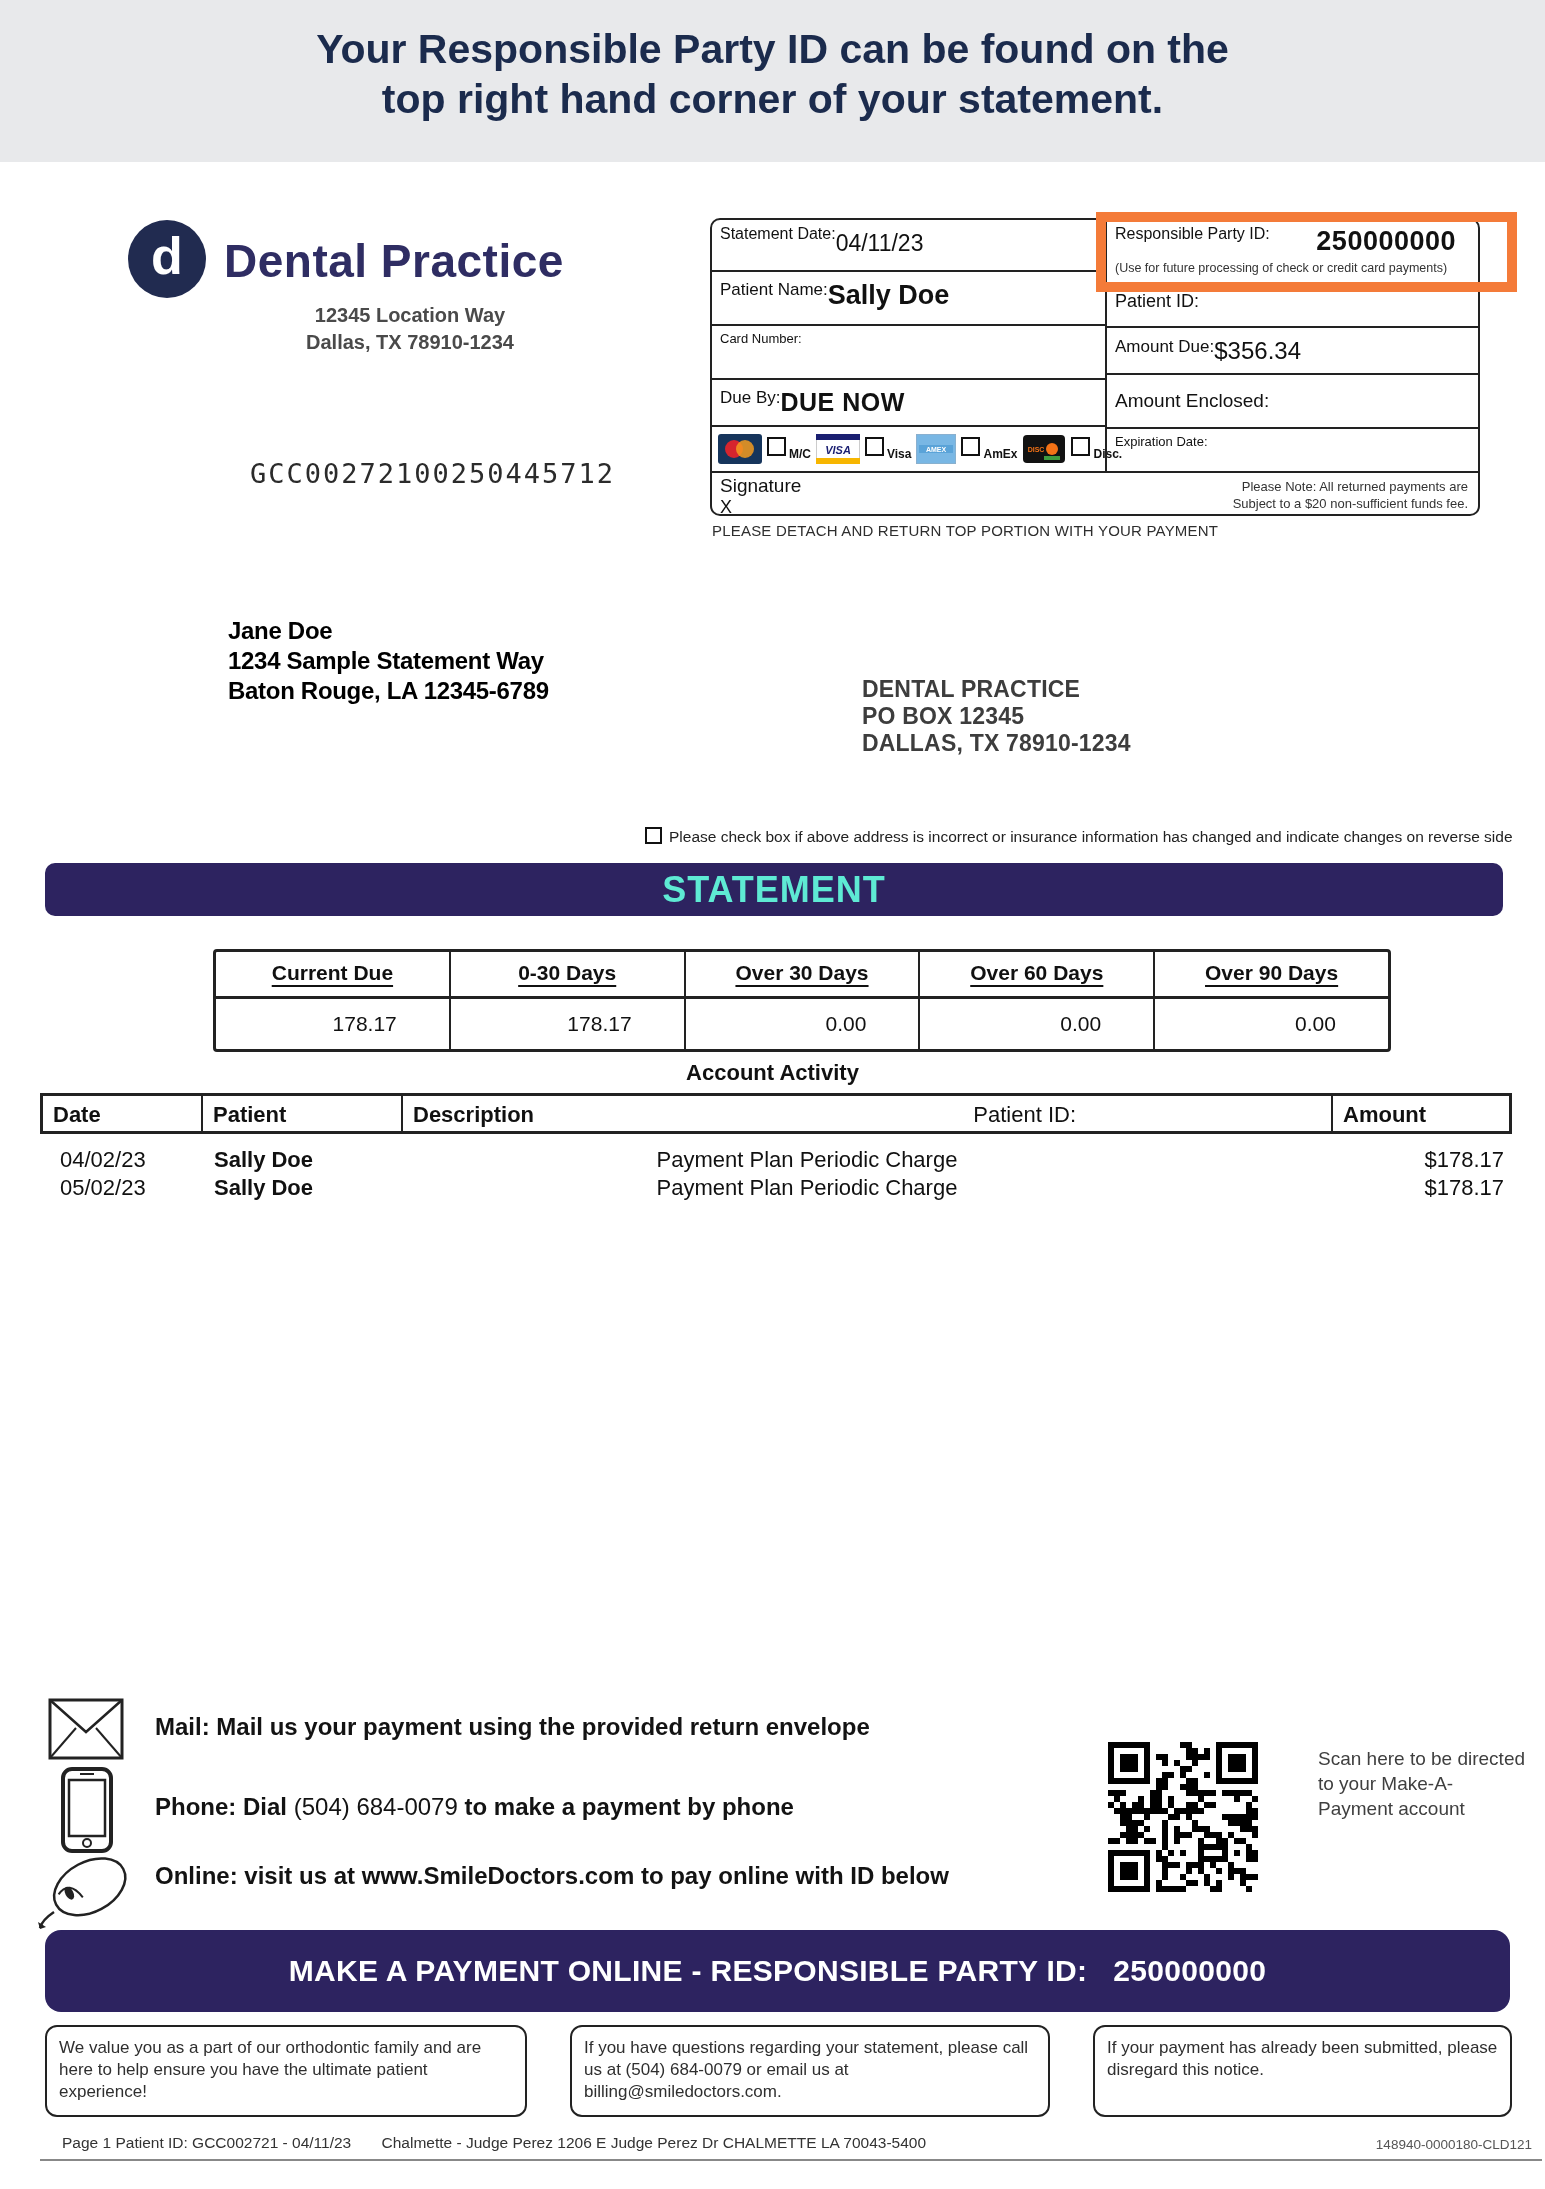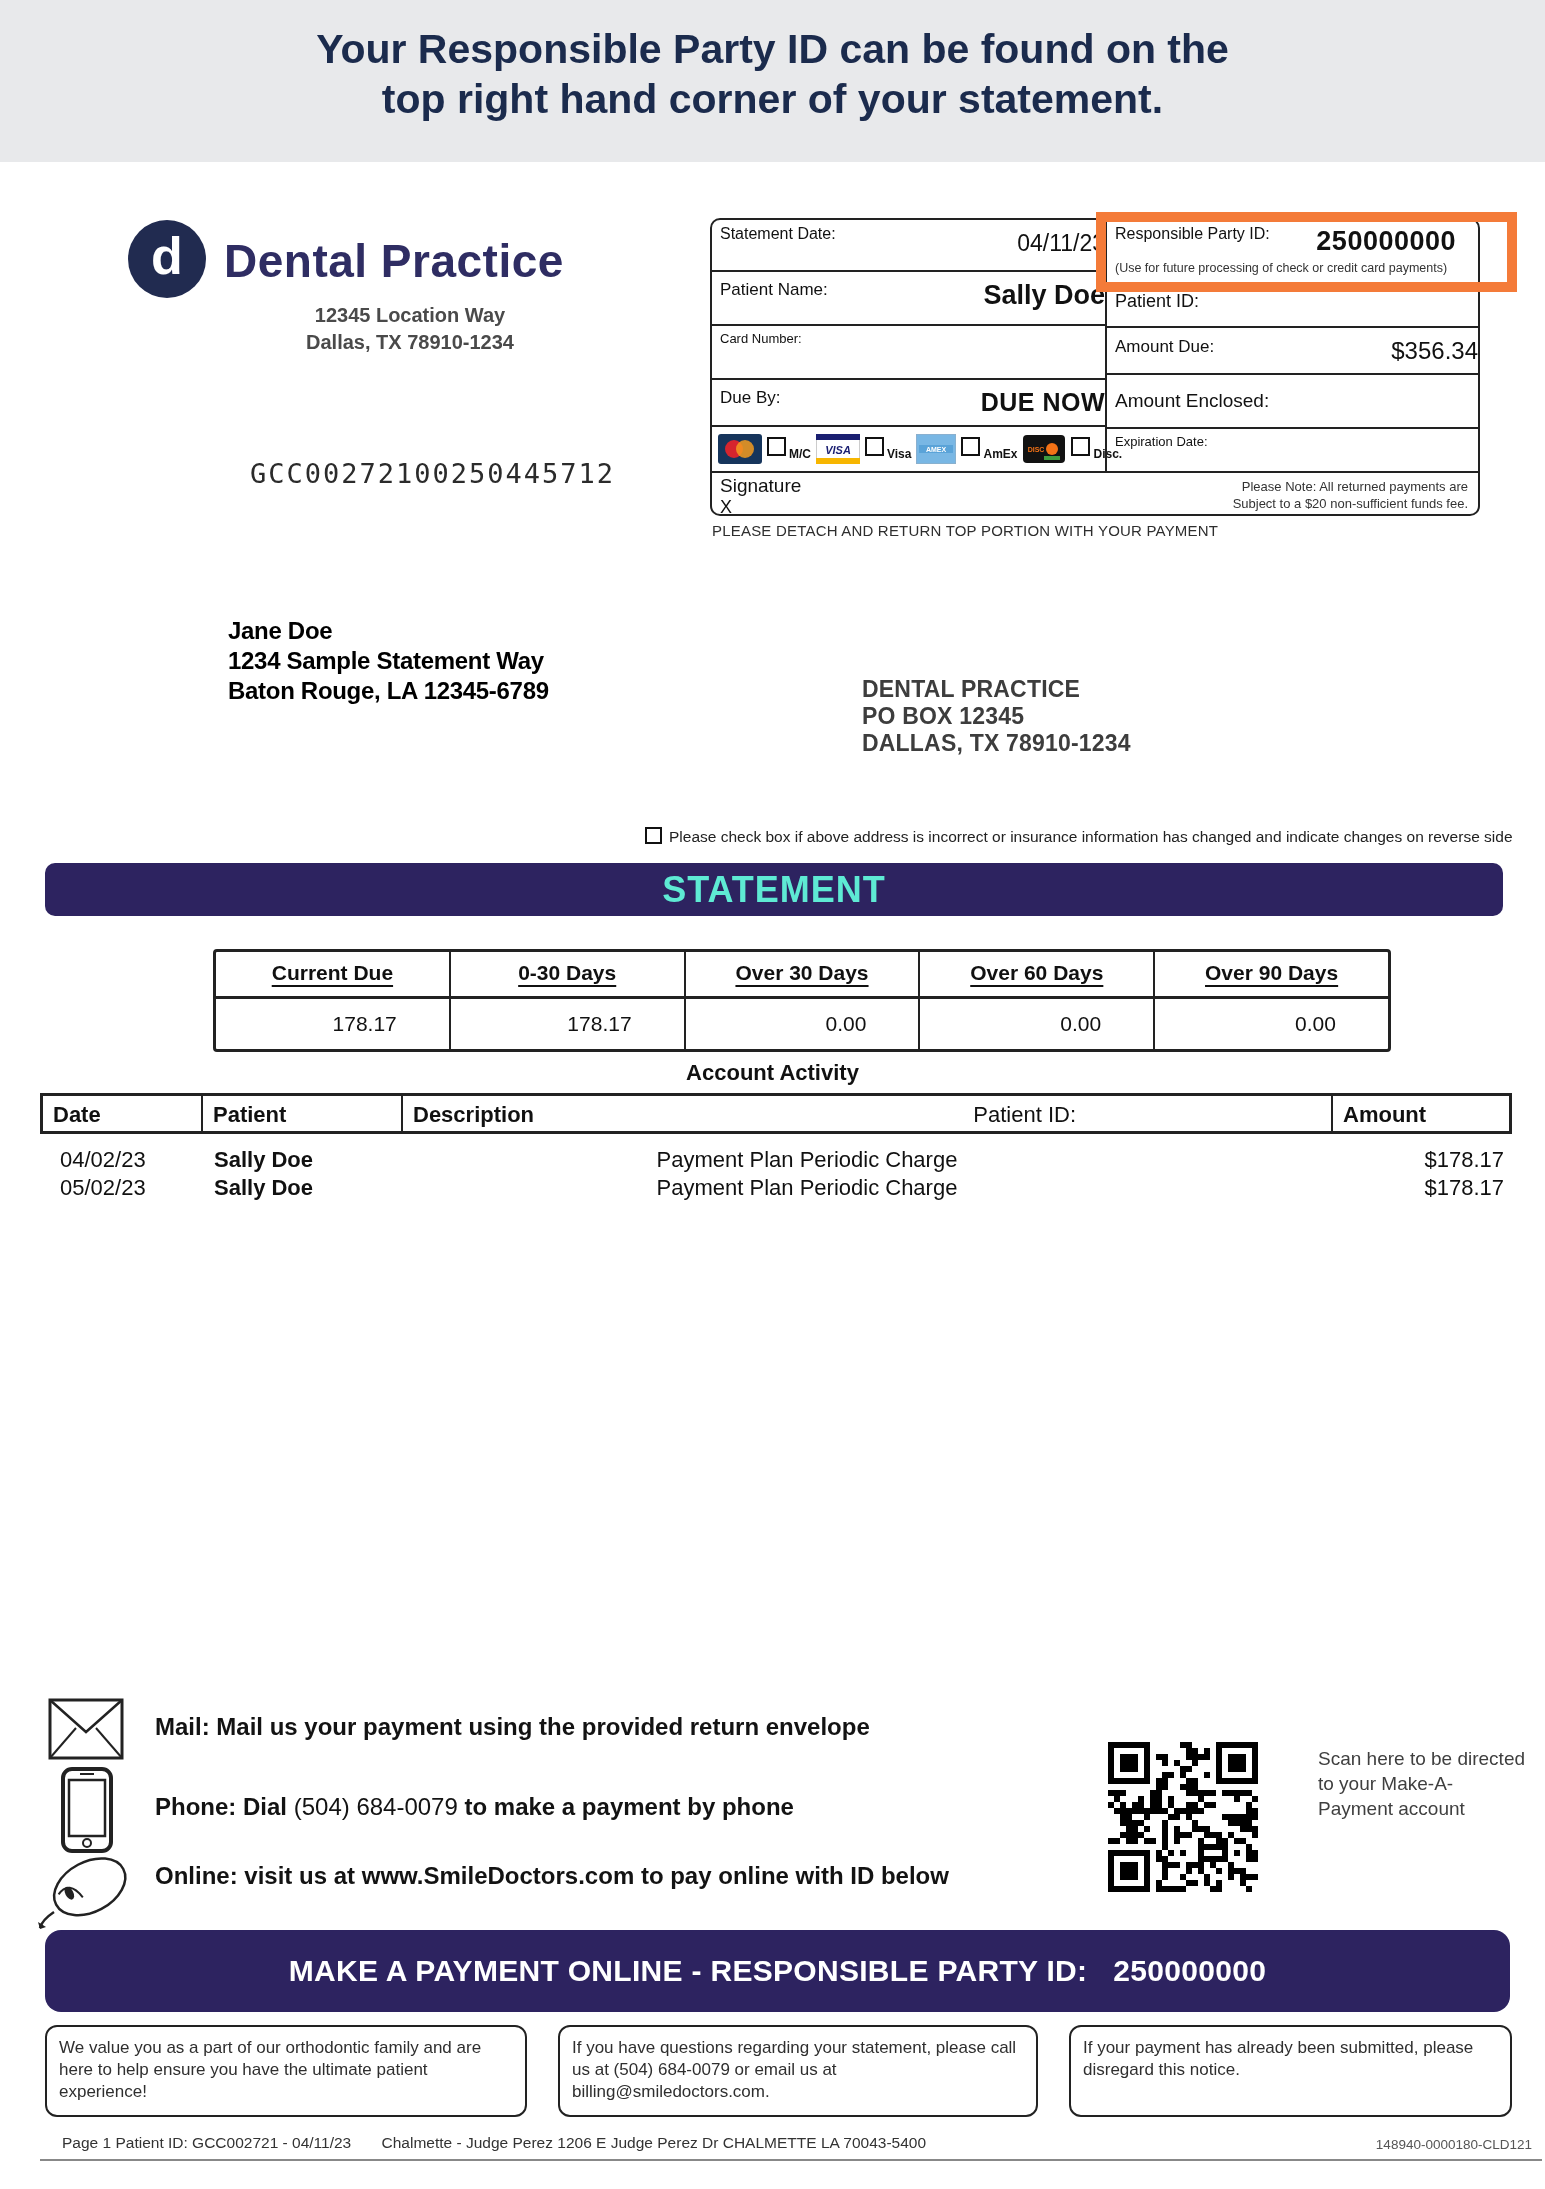--- a/index.html
+++ b/index.html
@@ -22,21 +22,21 @@
 
   
   .remit-card{position:absolute;left:710px;top:218px;width:770px;height:298px;border:2.5px solid #222;
               border-radius:10px;box-sizing:border-box;display:flex;flex-direction:column;background:#fff;}
   .card-cols{display:flex;border-bottom:2.5px solid #222;height:251px;}
   .col-left{width:393px;display:flex;flex-direction:column;}
   .col-right{flex:1;border-left:2.5px solid #222;display:flex;flex-direction:column;}
   .crow{box-sizing:border-box;border-bottom:2.5px solid #222;display:flex;}
   .crow:last-child{border-bottom:none;}
   .lbl{font-size:16px;color:#111;padding:5px 0 0 8px;white-space:nowrap;}
-  .val-c{flex:1;text-align:right;}
+  .val-c{flex:1;text-align:left;}
   
   .l1{height:52px;} .l1 .val-c{font-size:23px;padding-top:10px;}
   .l2{height:54px;} .l2 .lbl{font-size:17px;padding-top:8px;} .l2 .val-c{font-size:27px;font-weight:600;padding-top:8px;}
   .l3{height:47px;} .l3 .lbl{font-size:17px;padding-top:8px;} .l3 .val-c{font-size:25px;font-weight:bold;padding-top:8px;letter-spacing:.5px;}
   .l4{height:54px;} .l4 .lbl{font-size:13px;}
   .l5{height:44px;align-items:center;padding-left:6px;gap:5px;}
   
   .r1{height:64px;display:block;}
   .r1-top{display:flex;justify-content:space-between;align-items:flex-start;}
   .rp-val{font-size:27px;font-weight:bold;margin:6px 22px 0 0;letter-spacing:.5px;}
@@ -102,21 +102,21 @@
   .pm-num{font-weight:normal;}
   .qr-wrap{position:absolute;left:1108px;top:1742px;width:150px;height:150px;}
   .qr-cap{position:absolute;left:1318px;top:1746px;width:210px;font-size:19px;color:#3f3f3f;line-height:25px;}
 
   
   .pay-banner{position:absolute;left:45px;top:1930px;width:1465px;height:82px;background:#2d2360;
               border-radius:16px;display:flex;align-items:center;justify-content:center;gap:26px;
               color:#fff;font-weight:bold;font-size:30px;letter-spacing:.3px;}
 
   
-  .info-boxes{position:absolute;left:45px;top:2025px;width:1467px;display:flex;gap:31px;}
+  .info-boxes{position:absolute;left:45px;top:2025px;width:1467px;display:flex;gap:43px;}
   .ib{border:2.5px solid #222;border-radius:12px;height:92px;box-sizing:border-box;
       padding:10px 12px;font-size:17px;color:#2f2f2f;line-height:22px;background:#fff;}
   .ib1{flex-basis:482px;} .ib2{flex-basis:480px;} .ib3{flex:1;}
 
   
   .footer{position:absolute;left:40px;top:2134px;width:1502px;border-bottom:2.5px solid #888;
           padding-bottom:7px;display:flex;align-items:flex-end;}
   .ft-left{font-size:15.5px;color:#333;padding-left:22px;}
   .ft-left span{margin-right:26px;}
   .ft-right{margin-left:auto;font-size:13.5px;color:#555;padding-right:10px;}

